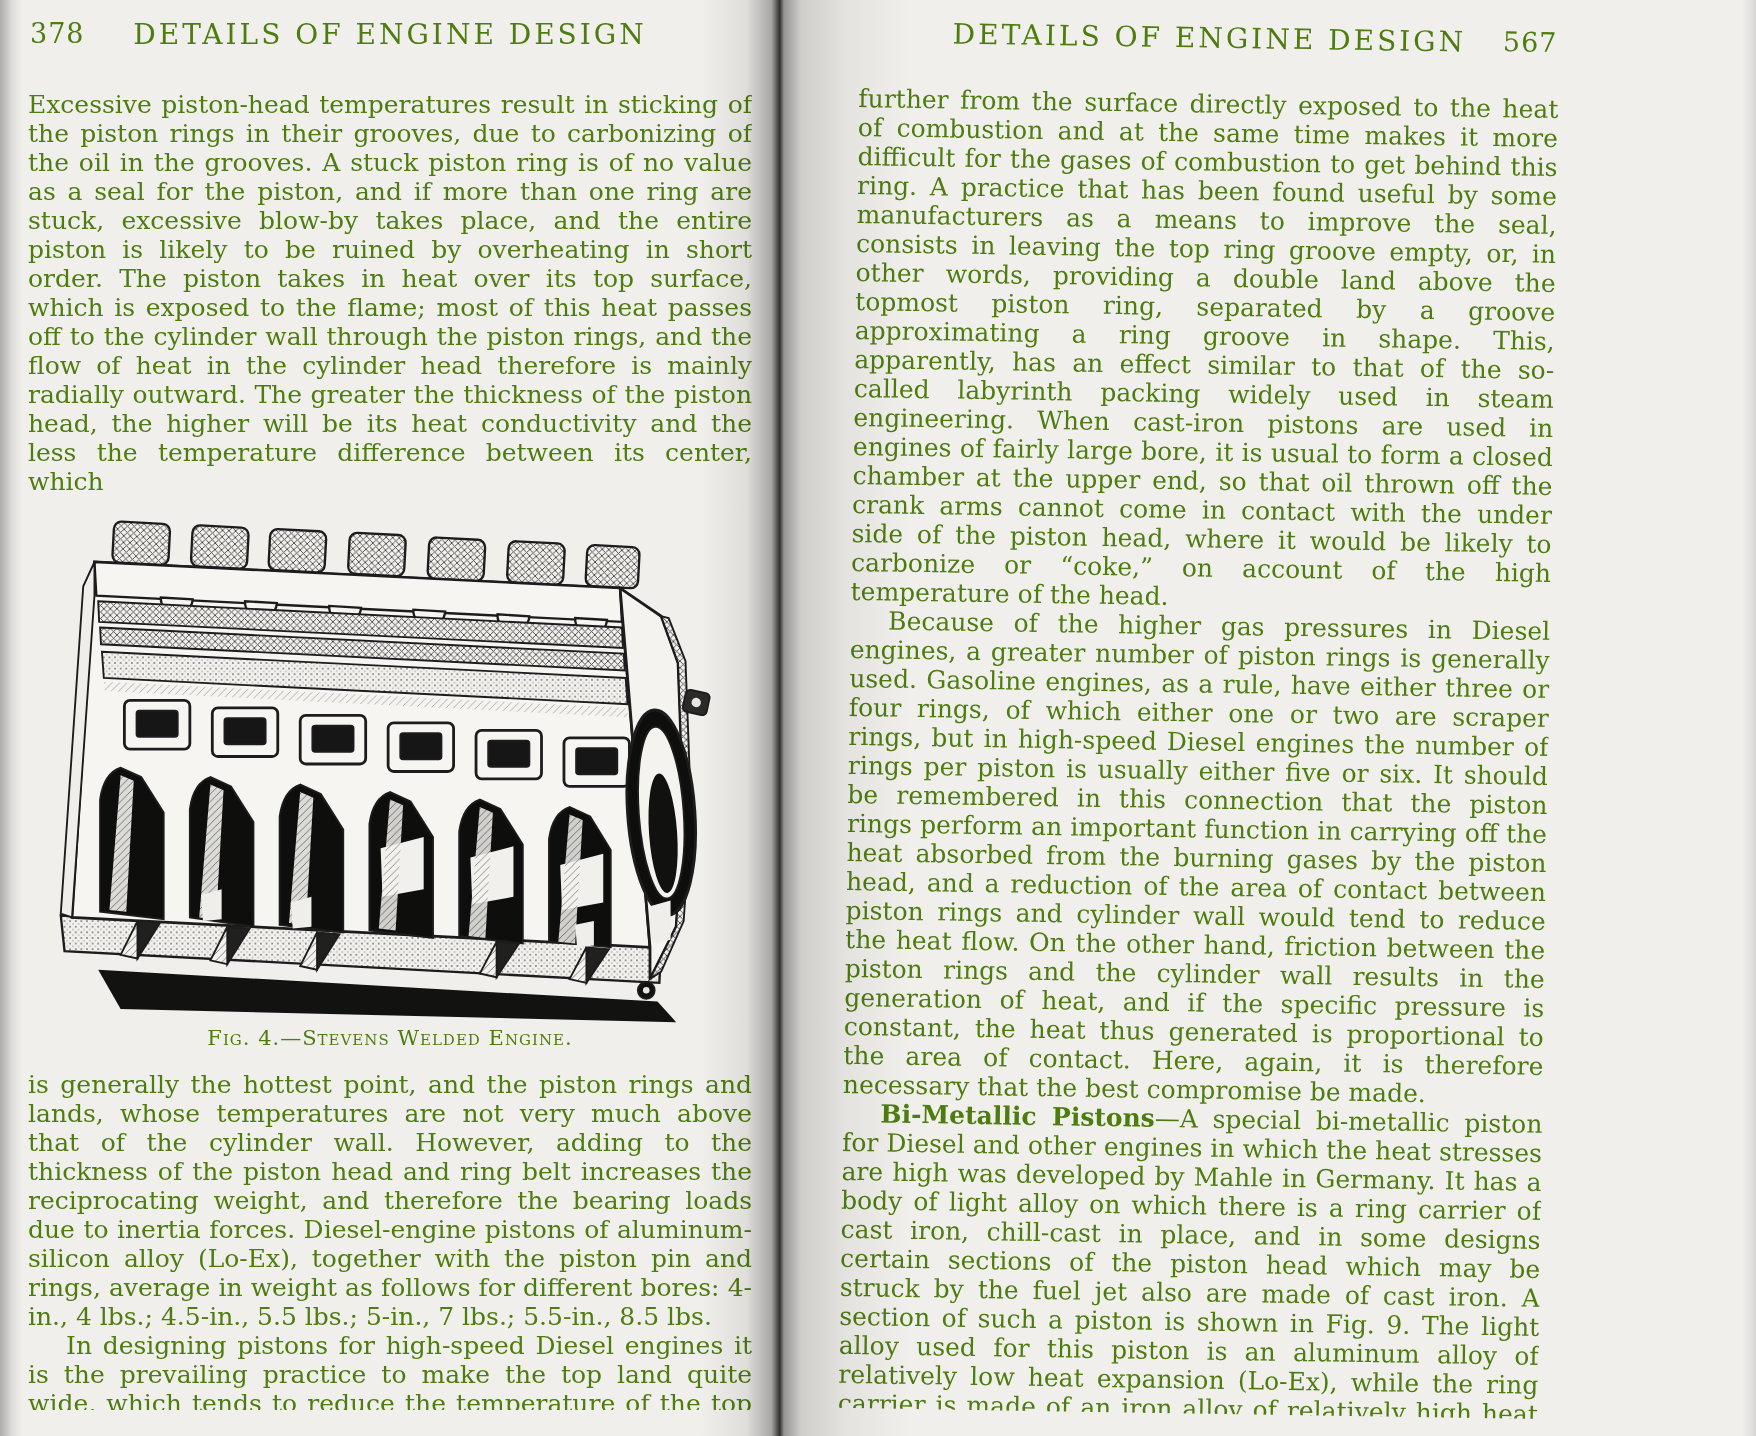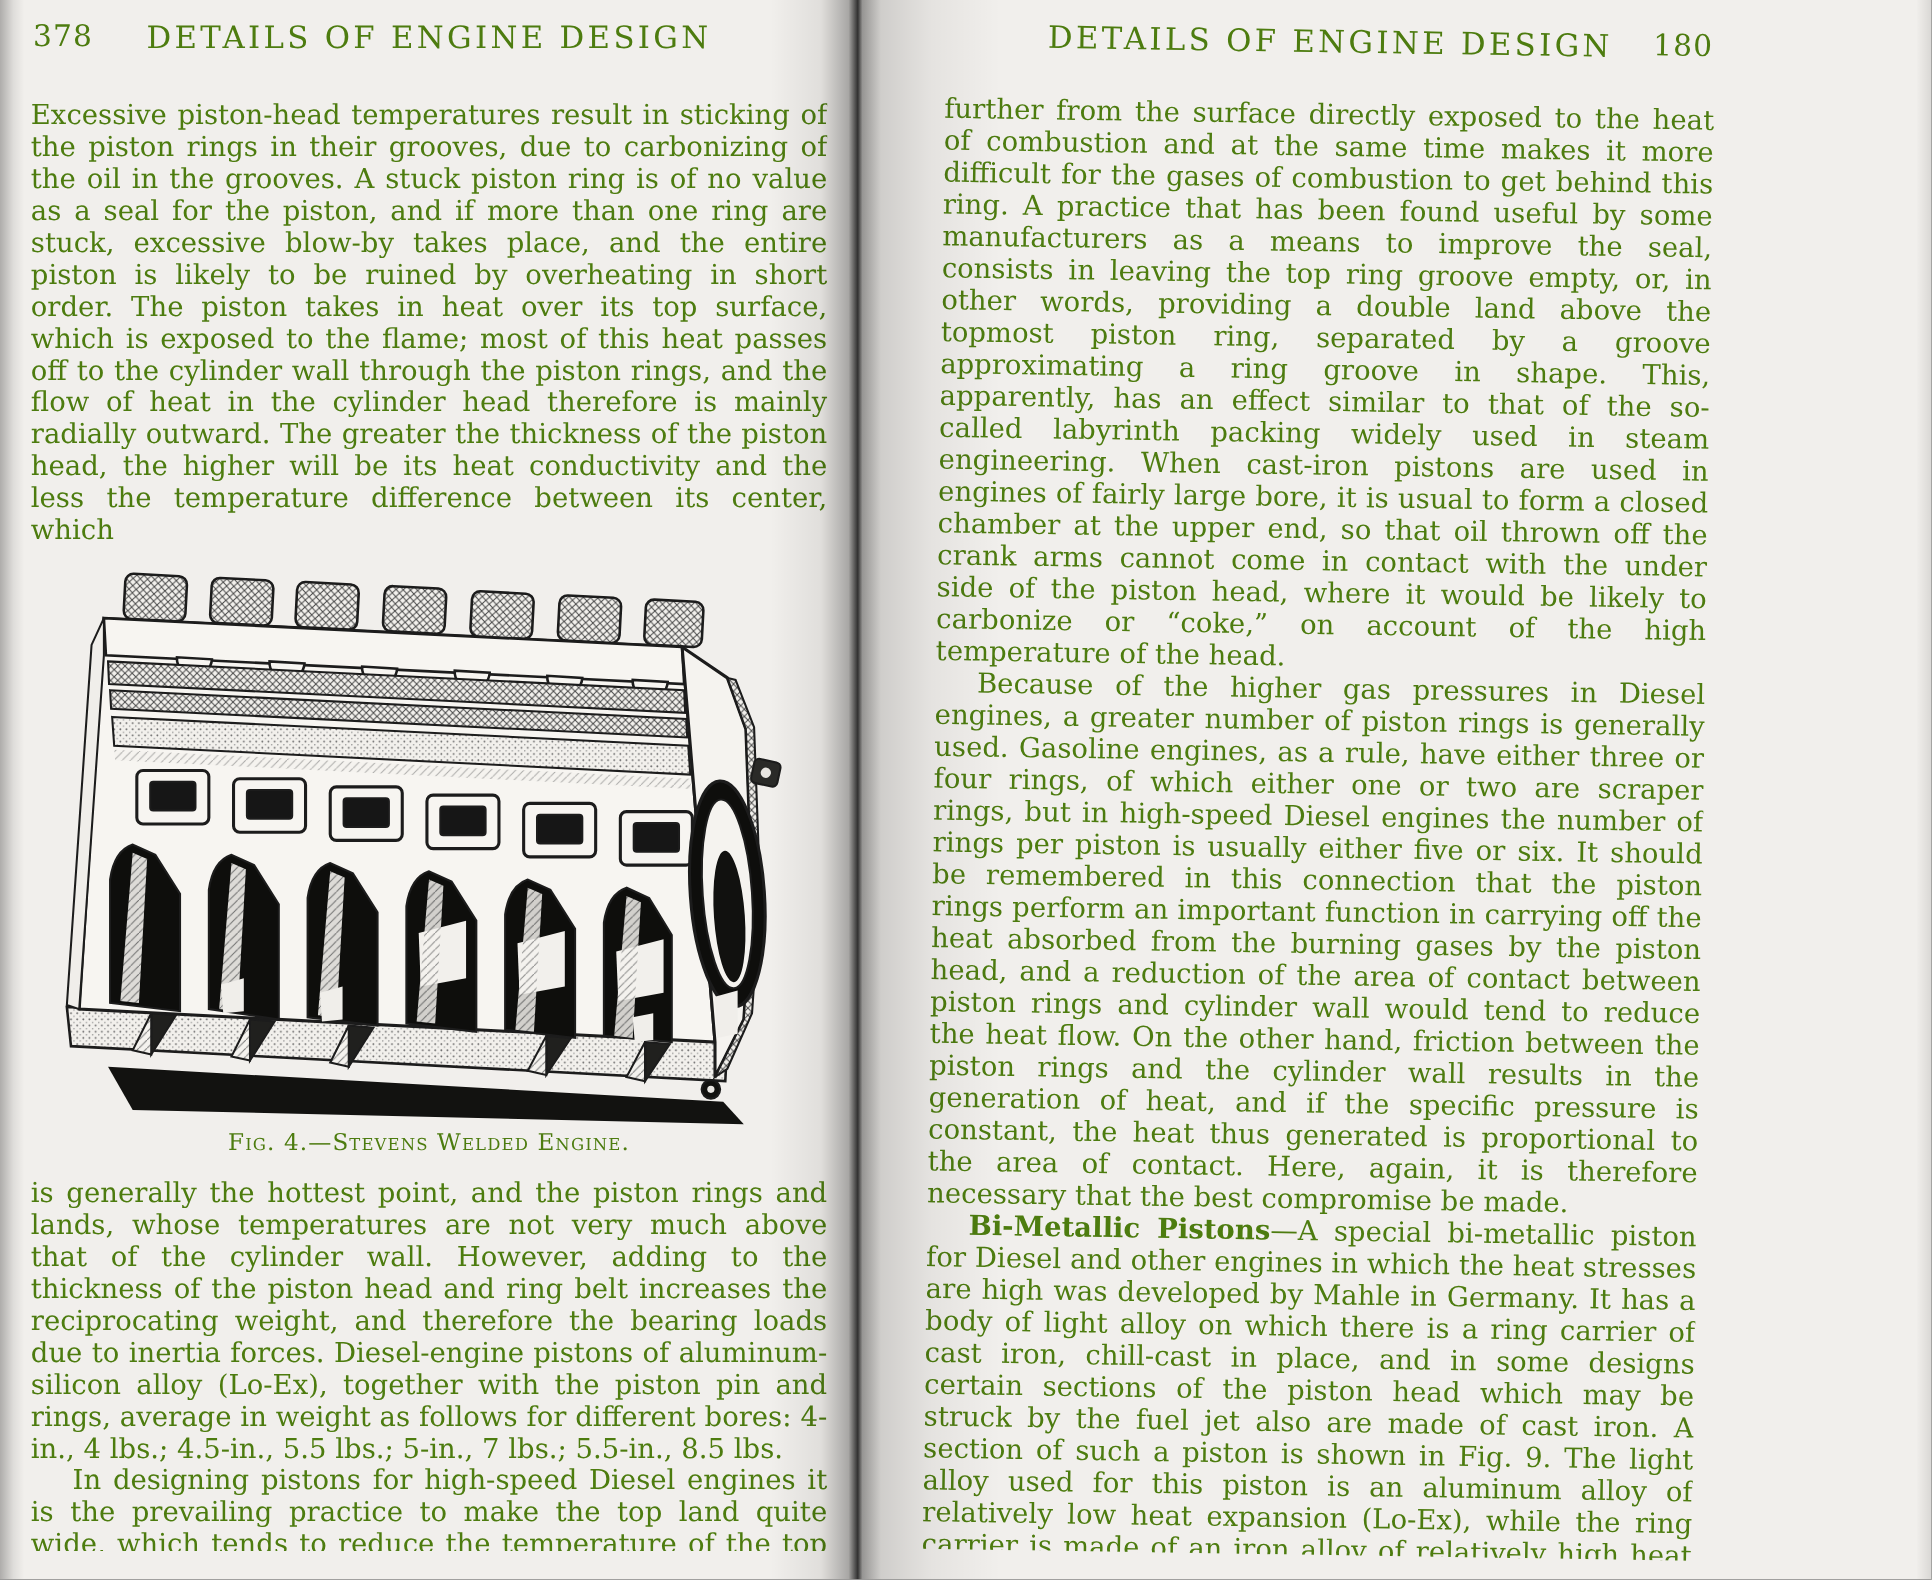--- a/index.html
+++ b/index.html
@@ -197,21 +197,21 @@
 
     <div class="bodytext" style="margin-top:0;">
       <p>is generally the hottest point, and the piston rings and lands, whose temperatures are not very much above that of the cylinder wall.  However, adding to the thickness of the piston head and ring belt increases the reciprocating weight, and therefore the bearing loads due to inertia forces.  Diesel-engine pistons of aluminum-silicon alloy (Lo-Ex), together with the piston pin and rings, average in weight as follows for different bores: 4-in., 4 lbs.; 4.5-in., 5.5 lbs.; 5-in., 7 lbs.; 5.5-in., 8.5 lbs.</p>
       <p class="indent">In designing pistons for high-speed Diesel engines it is the prevailing practice to make the top land quite wide, which tends to reduce the temperature of the top ring by moving it</p>
     </div>
   </div>
 
   <div class="page page-right">
     <div class="pg-header">
       <div class="pg-title">DETAILS OF ENGINE DESIGN</div>
-      <span class="pg-num r">180</span>
+      <span class="pg-num r">567</span>
     </div>
     <div class="bodytext">
       <p>further from the surface directly exposed to the heat of combustion and at the same time makes it more difficult for the gases of combustion to get behind this ring.  A practice that has been found useful by some manufacturers as a means to improve the seal, consists in leaving the top ring groove empty, or, in other words, providing a double land above the topmost piston ring, separated by a groove approximating a ring groove in shape.  This, apparently, has an effect similar to that of the so-called labyrinth packing widely used in steam engineering.  When cast-iron pistons are used in engines of fairly large bore, it is usual to form a closed chamber at the upper end, so that oil thrown off the crank arms cannot come in contact with the under side of the piston head, where it would be likely to carbonize or “coke,” on account of the high temperature of the head.</p>
       <p class="indent">Because of the higher gas pressures in Diesel engines, a greater number of piston rings is generally used.  Gasoline engines, as a rule, have either three or four rings, of which either one or two are scraper rings, but in high-speed Diesel engines the number of rings per piston is usually either five or six.  It should be remembered in this connection that the piston rings perform an important function in carrying off the heat absorbed from the burning gases by the piston head, and a reduction of the area of contact between piston rings and cylinder wall would tend to reduce the heat flow.  On the other hand, friction between the piston rings and the cylinder wall results in the generation of heat, and if the specific pressure is constant, the heat thus generated is proportional to the area of contact.  Here, again, it is therefore necessary that the best compromise be made.</p>
       <p class="indent"><span class="lead-bold">Bi-Metallic Pistons</span><span>—A special bi-metallic piston for Diesel and other engines in which the heat stresses are high was developed by Mahle in Germany.  It has a body of light alloy on which there is a ring carrier of cast iron, chill-cast in place, and in some designs certain sections of the piston head which may be struck by the fuel jet also are made of cast iron.  A section of such a piston is shown in Fig. 9.  The light alloy used for this piston is an aluminum alloy of relatively low heat expansion (Lo-Ex), while the ring carrier is made of an iron alloy of relatively high heat expansion (Ni-Resist).  These two alloys have coefficients of heat expansion which are nearly alike, which removes the danger of the bond between the two sections of the piston becoming impaired in service by alternate heating and cooling.  Such an iron ring carrier extending to the top of the piston would</span></p>
     </div>
   </div>
 
   <div class="gutter"></div>
   <div class="edge-left"></div>

